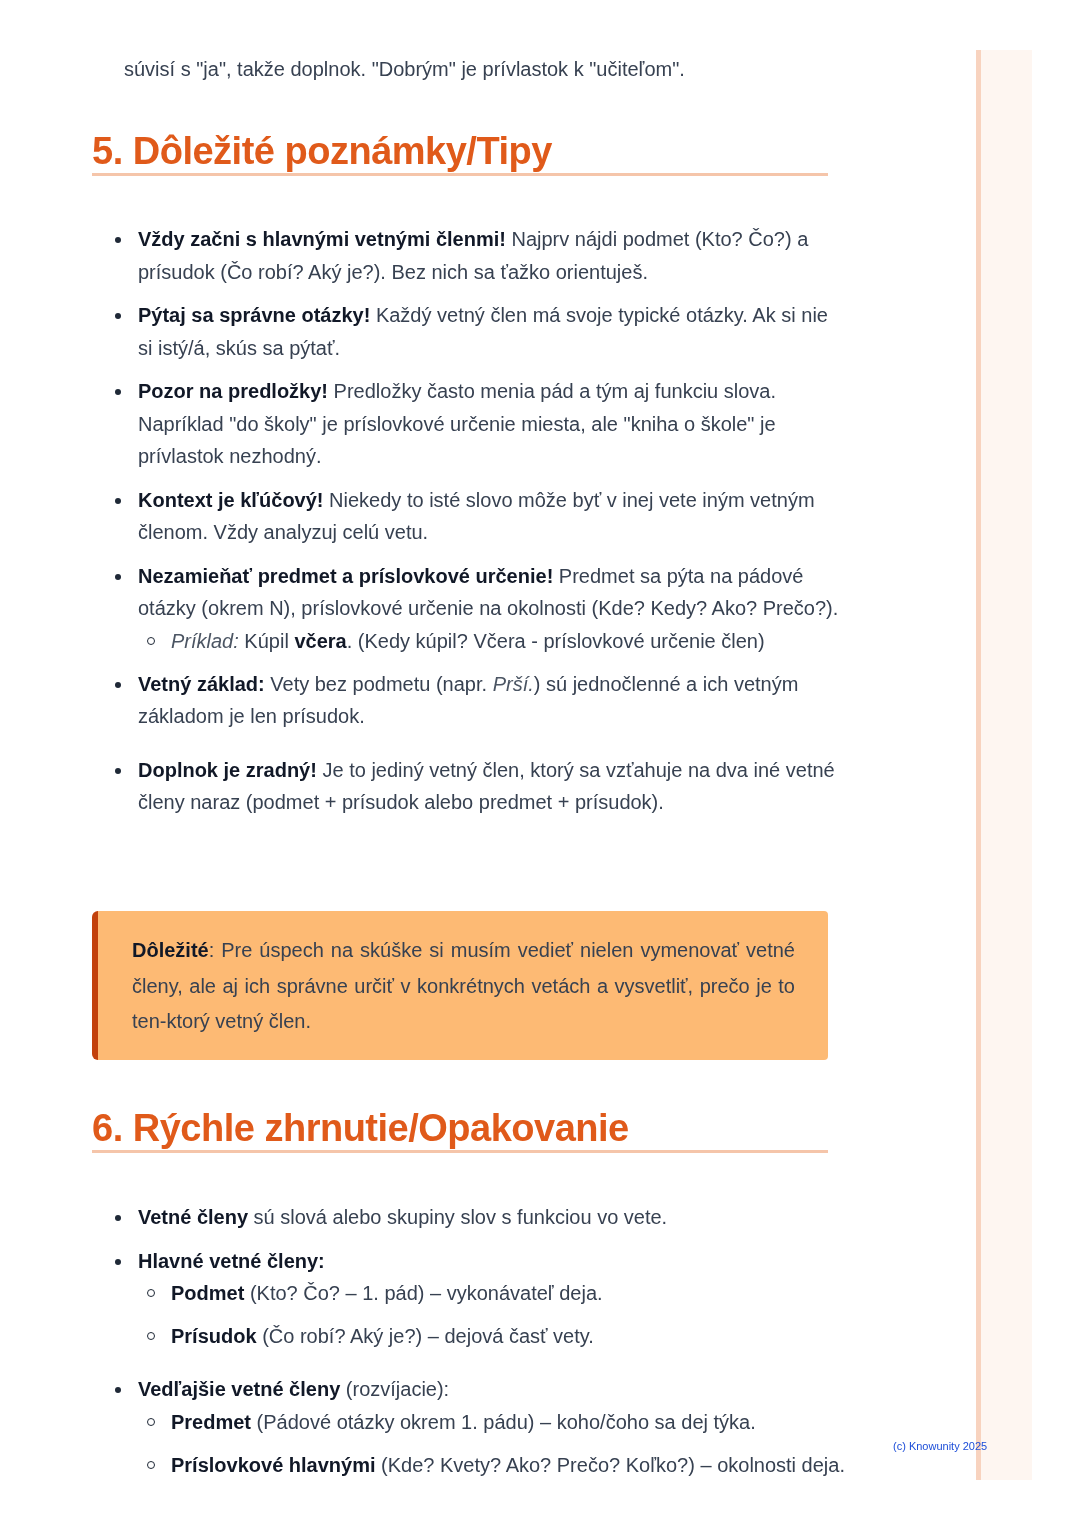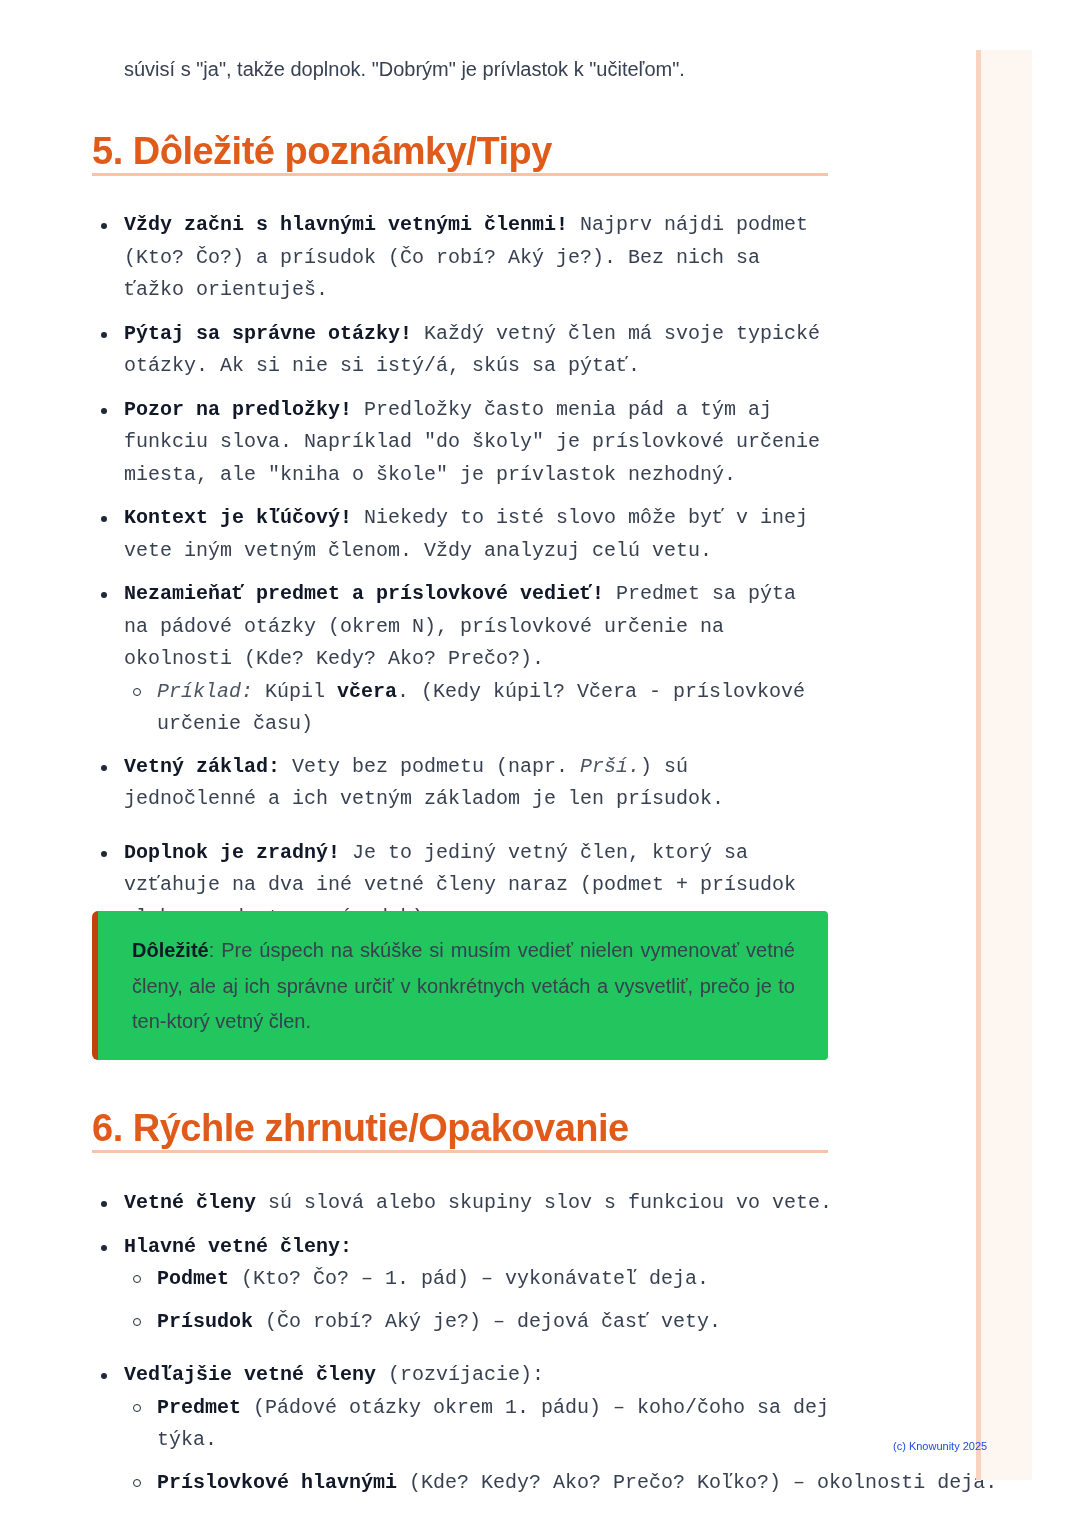--- a/index.html
+++ b/index.html
@@ -2,51 +2,51 @@
 <html><head>
 <meta charset="utf-8">
 <style>
   html, body { margin:0; padding:0; background:#ffffff; }
   body { width:1080px; height:1528px; position:relative; overflow:hidden;
          font-family:"Liberation Sans", "DejaVu Sans", sans-serif; color:#1f2937; }
   .page { position:absolute; left:92px; top:0; width:736px; }
   p.cont { margin:0; position:absolute; left:32px; top:55px; font-size:20px; line-height:28px; color:#374151; white-space:nowrap; }
   h2 { font-size:38px; font-weight:bold; color:#e05a1a; margin:0; 
        border-bottom:3px solid #f5c5aa; letter-spacing:-0.5px; }
-  ul.main { list-style:none; margin:0; padding:0;font-family:Liberation Mono, monospace; }
+  ul.main { list-style:none; margin:14px; padding:0; }
   ul.main > li { position:relative; padding-left:32px; font-size:20px; line-height:32.5px; color:#374151; margin-bottom:11px; }
   ul.main > li::before { content:""; position:absolute; left:9px; top:14px; width:6px; height:6px; border-radius:50%; background:#1f2937; }
   ul.sub { list-style:none; margin:0; padding:0; }
   ul.sub > li { position:relative; padding-left:33px; font-size:20px; line-height:32px; margin-top:11px; color:#374151; }
   ul.sub > li:first-child { margin-top:0; }
   ul.sub > li::before { content:""; position:absolute; left:9px; top:12px; width:6px; height:6px; border-radius:50%; border:1.6px solid #1f2937; background:#fff; }
   b, strong { color:#111827; }
   i { color:#4b5563; }
-  .callout { position:absolute; left:0; width:736px; background:#22c55e; border-left:6px solid #c2410c;
+  .callout { position:absolute; left:0; width:736px; background:#fdba74; border-left:6px solid #c2410c;
              border-radius:6px 4px 4px 6px; box-sizing:border-box; padding:22px 33px 20px 34px;
              font-size:20px; line-height:35.5px; text-align:justify; color:#374151; }
   .sidebar { position:absolute; left:976px; top:50px; width:56px; height:1430px; background:#fef6f1; border-left:5px solid #f8d3bf; box-sizing:border-box; }
   .watermark { position:absolute; left:893px; top:1440px; font-size:11px; color:#1d4ed8; }
 </style>
 </head>
 <body>
 
 <div class="page">
   <p class="cont">súvisí s "ja", takže doplnok. "Dobrým" je prívlastok k "učiteľom".</p>
 
   <h2 style="position:absolute;left:0;top:130px;width:736px;">5. Dôležité poznámky/Tipy</h2>
 
   <ul class="main" style="position:absolute;left:0;top:209px;width:736px;">
     <li><b>Vždy začni s hlavnými vetnými členmi!</b><span> Najprv nájdi podmet (Kto? Čo?) a prísudok (Čo robí? Aký je?). Bez nich sa ťažko orientuješ.</span></li>
     <li><b>Pýtaj sa správne otázky!</b><span> Každý vetný člen má svoje typické otázky. Ak si nie si istý/á, skús sa pýtať.</span></li>
     <li><b>Pozor na predložky!</b><span> Predložky často menia pád a tým aj funkciu slova. Napríklad "do školy" je príslovkové určenie miesta, ale "kniha o škole" je prívlastok nezhodný.</span></li>
     <li><b>Kontext je kľúčový!</b><span> Niekedy to isté slovo môže byť v inej vete iným vetným členom. Vždy analyzuj celú vetu.</span></li>
-    <li><b>Nezamieňať predmet a príslovkové vedieť!</b><span> Predmet sa pýta na pádové otázky (okrem N), príslovkové určenie na okolnosti (Kde? Kedy? Ako? Prečo?).</span>
+    <li><b>Nezamieňať predmet a príslovkové určenie!</b><span> Predmet sa pýta na pádové otázky (okrem N), príslovkové určenie na okolnosti (Kde? Kedy? Ako? Prečo?).</span>
       <ul class="sub">
-        <li><i>Príklad:</i><span> Kúpil </span><b>včera</b><span>. (Kedy kúpil? Včera - príslovkové určenie času)</span></li>
+        <li><i>Príklad:</i><span> Kúpil </span><b>včera</b><span>. (Kedy kúpil? Včera - príslovkové určenie člen)</span></li>
       </ul>
     </li>
     <li><b>Vetný základ:</b><span> Vety bez podmetu (napr. </span><i>Prší.</i><span>) sú jednočlenné a ich vetným základom je len prísudok.</span></li>
     <li style="margin-top:21px;"><b>Doplnok je zradný!</b><span> Je to jediný vetný člen, ktorý sa vzťahuje na dva iné vetné členy naraz (podmet + prísudok alebo predmet + prísudok).</span></li>
   </ul>
 
   <div class="callout" style="top:911px;">
     <b>Dôležité</b><span>: Pre úspech na skúške si musím vedieť nielen vymenovať vetné členy, ale aj ich správne určiť v konkrétnych vetách a vysvetliť, prečo je to ten-ktorý vetný člen.</span>
   </div>
 
@@ -56,20 +56,20 @@
     <li><b>Vetné členy</b><span> sú slová alebo skupiny slov s funkciou vo vete.</span></li>
     <li><b>Hlavné vetné členy:</b>
       <ul class="sub">
         <li><b>Podmet</b><span> (Kto? Čo? – 1. pád) – vykonávateľ deja.</span></li>
         <li><b>Prísudok</b><span> (Čo robí? Aký je?) – dejová časť vety.</span></li>
       </ul>
     </li>
     <li style="margin-top:21px;"><b>Vedľajšie vetné členy</b><span> (rozvíjacie):</span>
       <ul class="sub">
         <li><b>Predmet</b><span> (Pádové otázky okrem 1. pádu) – koho/čoho sa dej týka.</span></li>
-        <li style="white-space:nowrap;"><b>Príslovkové hlavnými</b><span> (Kde? Kedy? Ako? Prečo? Koľko?) – okolnosti deja.</span></li>
+        <li style="white-space:nowrap;"><b>Príslovkové hlavnými</b><span> (Kde? Kvety? Ako? Prečo? Koľko?) – okolnosti deja.</span></li>
       </ul>
     </li>
   </ul>
 </div>
 
 <div class="sidebar"></div>
 <div class="watermark">(c) Knowunity 2025</div>
 
 </body></html>

